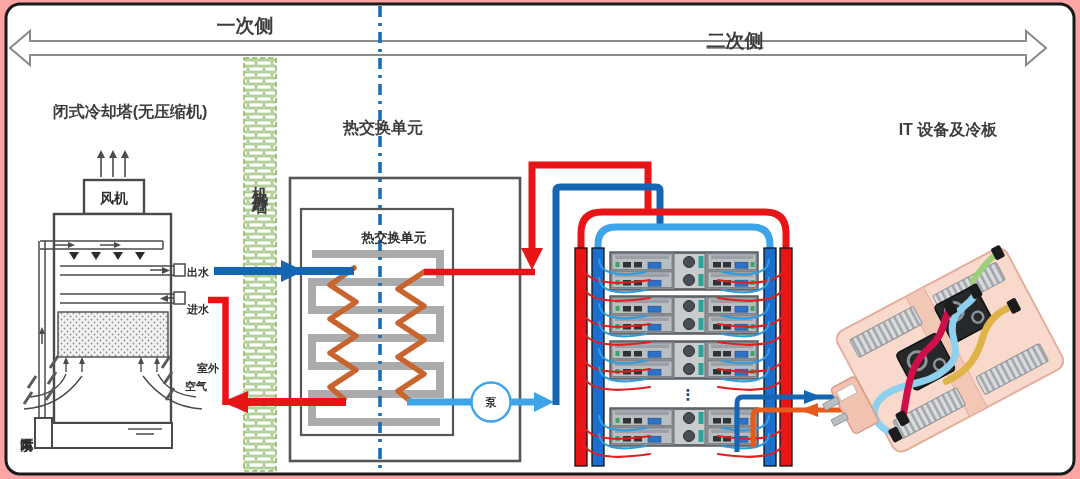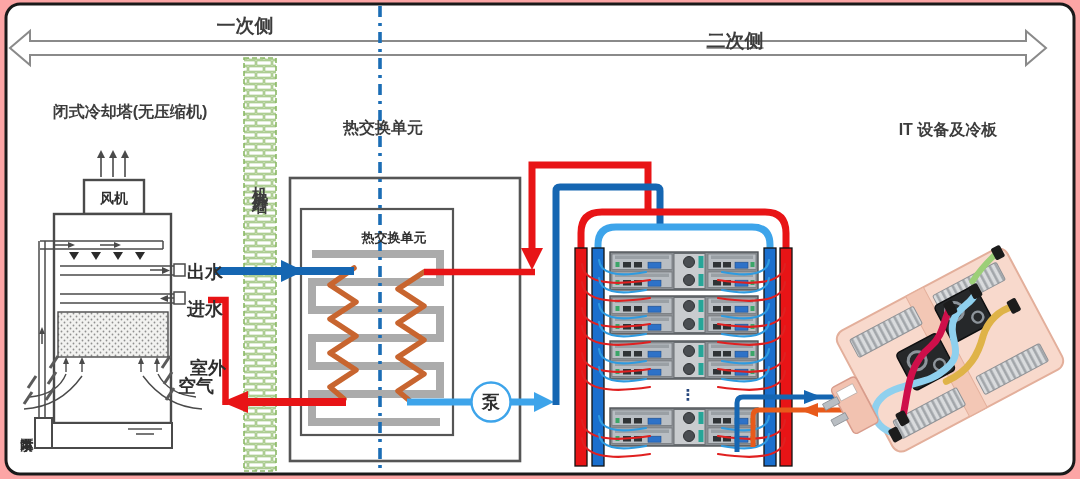--- a/index.html
+++ b/index.html
@@ -3,21 +3,21 @@
 <meta charset="utf-8">
 <style>
   html,body{margin:0;padding:0;background:#fff;}
   .stage{position:relative;width:1080px;height:479px;background:#fca5a5;overflow:hidden;
          font-family:"Liberation Sans","DejaVu Sans",sans-serif;}
   .stage svg{position:absolute;left:0;top:0;}
   .lbl{position:absolute;font-weight:bold;color:#3c3c3c;white-space:nowrap;
        transform:translate(-50%,-50%);line-height:1;}
   .t19{font-size:19px;}
   .t16{font-size:16px;}
-  .t15{font-size:18px;color:#2e2e2e;}
+  .t15{font-size:11px;color:#2e2e2e;}
   .t14{font-size:14px;color:#2e2e2e;}
   .t13{font-size:13px;color:#2e2e2e;}
   .left-anchor{transform:translate(0,-50%);}
   .vert{writing-mode:vertical-rl;text-orientation:upright;}
   .wall-label{letter-spacing:4px;color:#3c3c3c;}
   .dots{color:#27477d;font-size:15px;font-weight:bold;letter-spacing:0;}
 </style>
 </head>
 <body>
 

